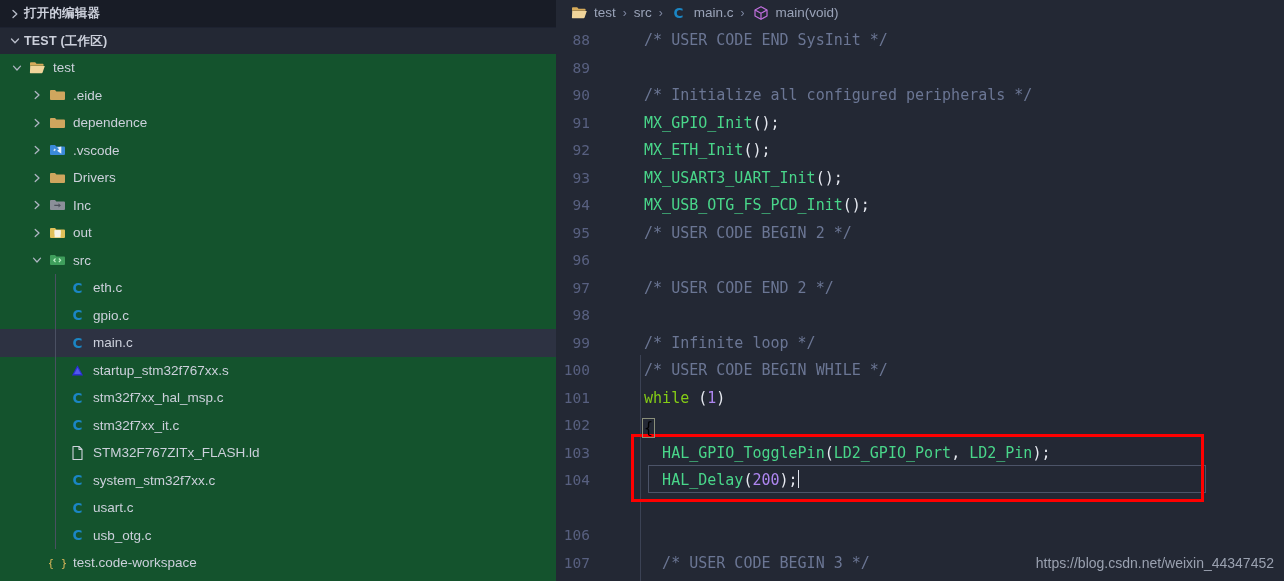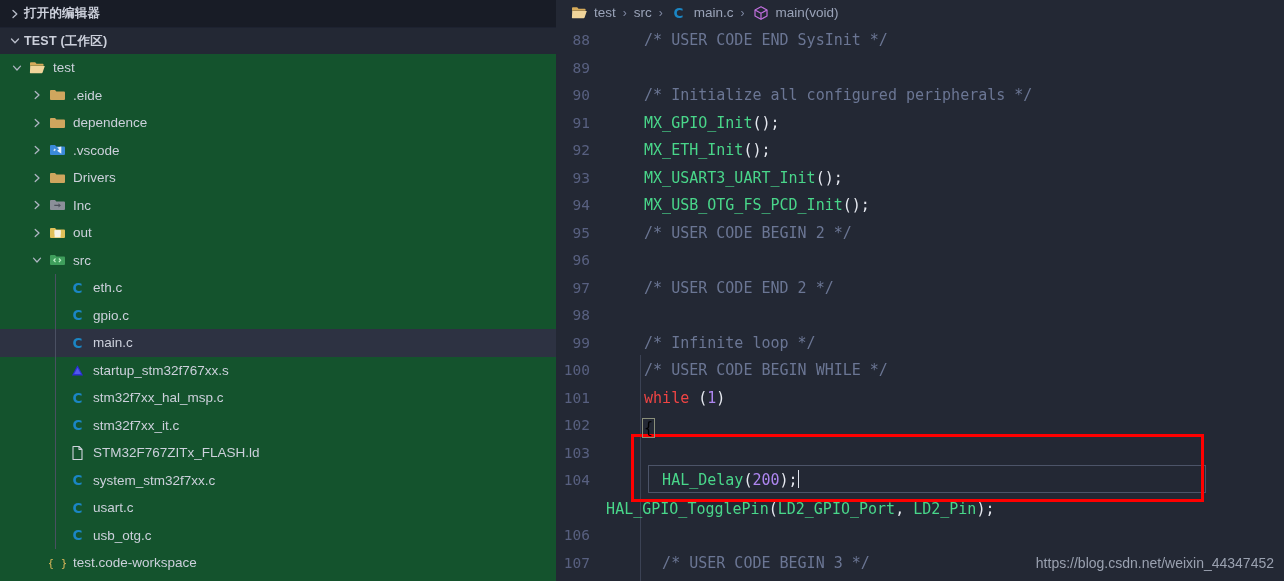--- a/index.html
+++ b/index.html
@@ -105,21 +105,21 @@
     font-family:"DejaVu Sans Mono", monospace;
     font-size:14.5px;
     letter-spacing:0px;
   }
   .ctext { white-space:pre; padding-left:14px; position:relative; }
 
   
   .cmt  { color:#6b7694; }
   .fn   { color:#49d68a; }
   .punc { color:#e6e9f0; }
-  .kw   { color:#ef4444; }
+  .kw   { color:#84cc16; }
   .num  { color:#ae86f0; }
   .var  { color:#49d68a; }
   .brc  { color:#e6e9f0; }
 
   
   .ind-guide {
     position:absolute; width:1px; background:#3b4254;
   }
   
   .brmatch {
@@ -535,21 +535,21 @@
           <span class="ctext"><span class="cmt">  /* USER CODE BEGIN WHILE */</span></span>
         </div>
         <div class="cline" style="position: absolute; top: 359.5px; left: 0px; right: 0px;">
           <span class="lnum">101</span>
           <span class="ctext"><span class="kw">  while</span><span class="punc"> (</span><span class="num">1</span><span class="punc">)</span></span>
         </div>
         <div class="cline" style="position: absolute; top: 387px; left: 0px; right: 0px;">
           <span class="lnum">102</span>
           <span class="ctext"><span class="brc">  </span><span class="brmatch">{</span></span>
         </div>
-        <div class="cline" style="position: absolute; top: 414.5px; left: 0px; right: 0px; flex-direction: column;">
+        <div class="cline" style="position: absolute; top: 414.5px; left: 0px; right: 0px;">
           <span class="lnum">103</span>
           <span class="ctext"><span class="fn">    HAL_GPIO_TogglePin</span><span class="punc">(</span><span class="var">LD2_GPIO_Port</span><span class="punc">, </span><span class="var">LD2_Pin</span><span class="punc">);</span></span>
         </div>
         <div class="cline" style="position: absolute; top: 442px; left: 0px; right: 8px;">
           <span class="lnum">104</span>
           <span class="ctext"><span class="fn">    HAL_Delay</span><span class="punc">(</span><span class="num">200</span><span class="punc">);</span><span class="caret"></span></span>
         </div>
         <div class="cline" style="position: absolute; top: 497px; left: 0px; right: 0px;">
           <span class="lnum">106</span>
           <span class="ctext"><span class="plain"></span></span>

